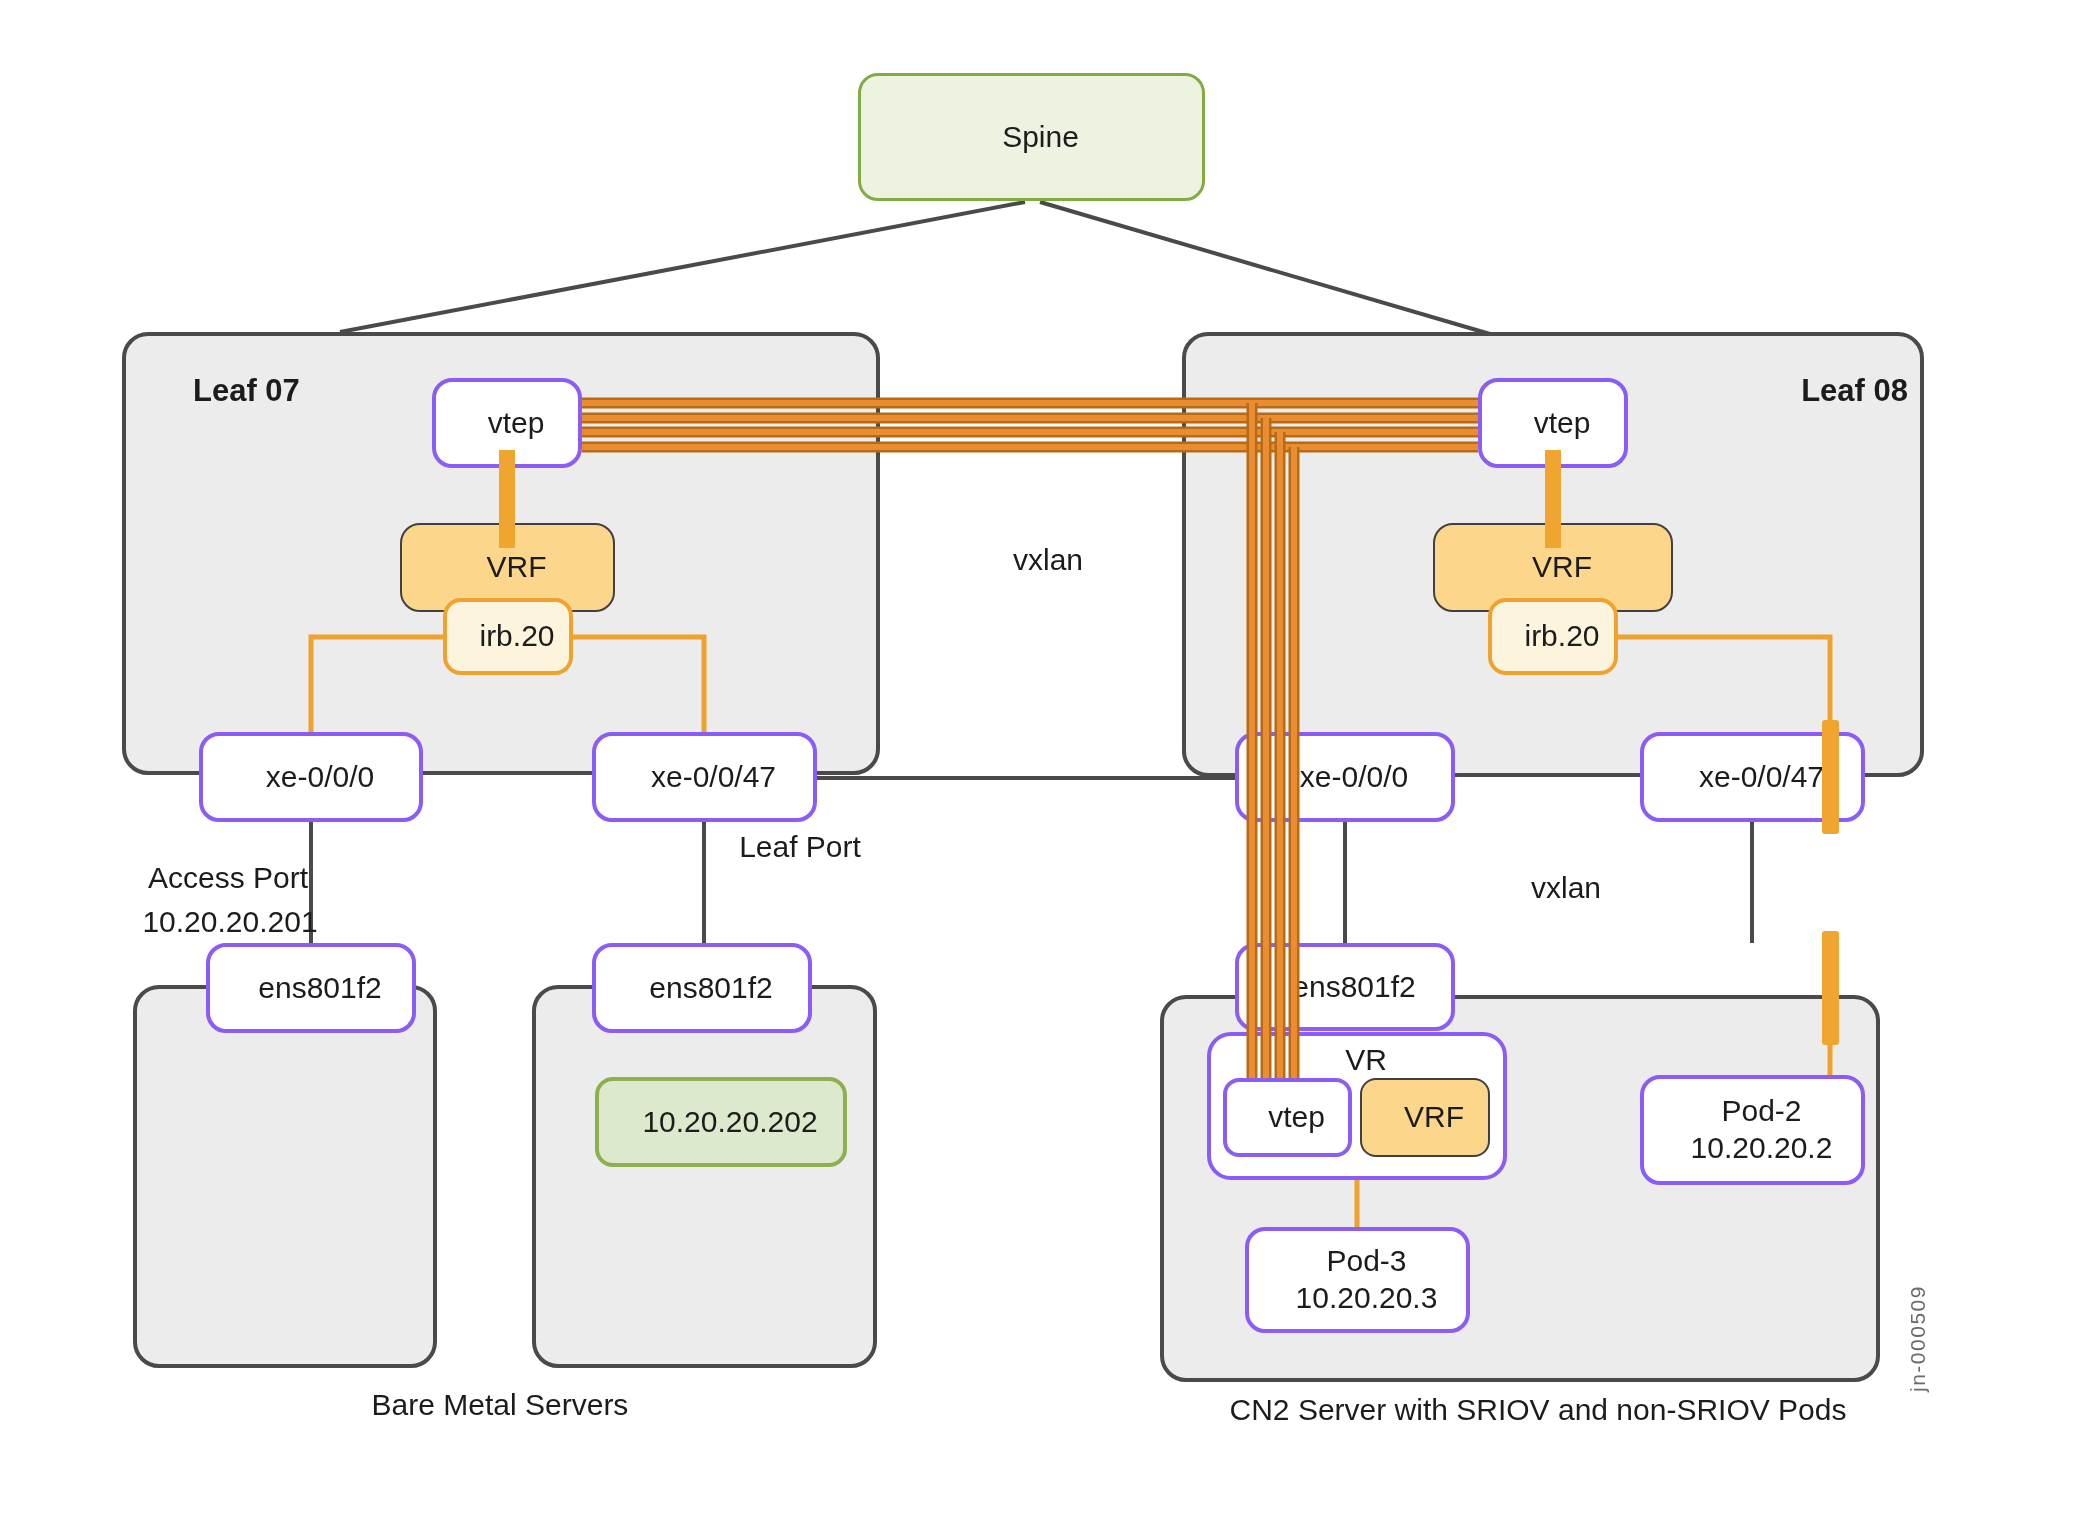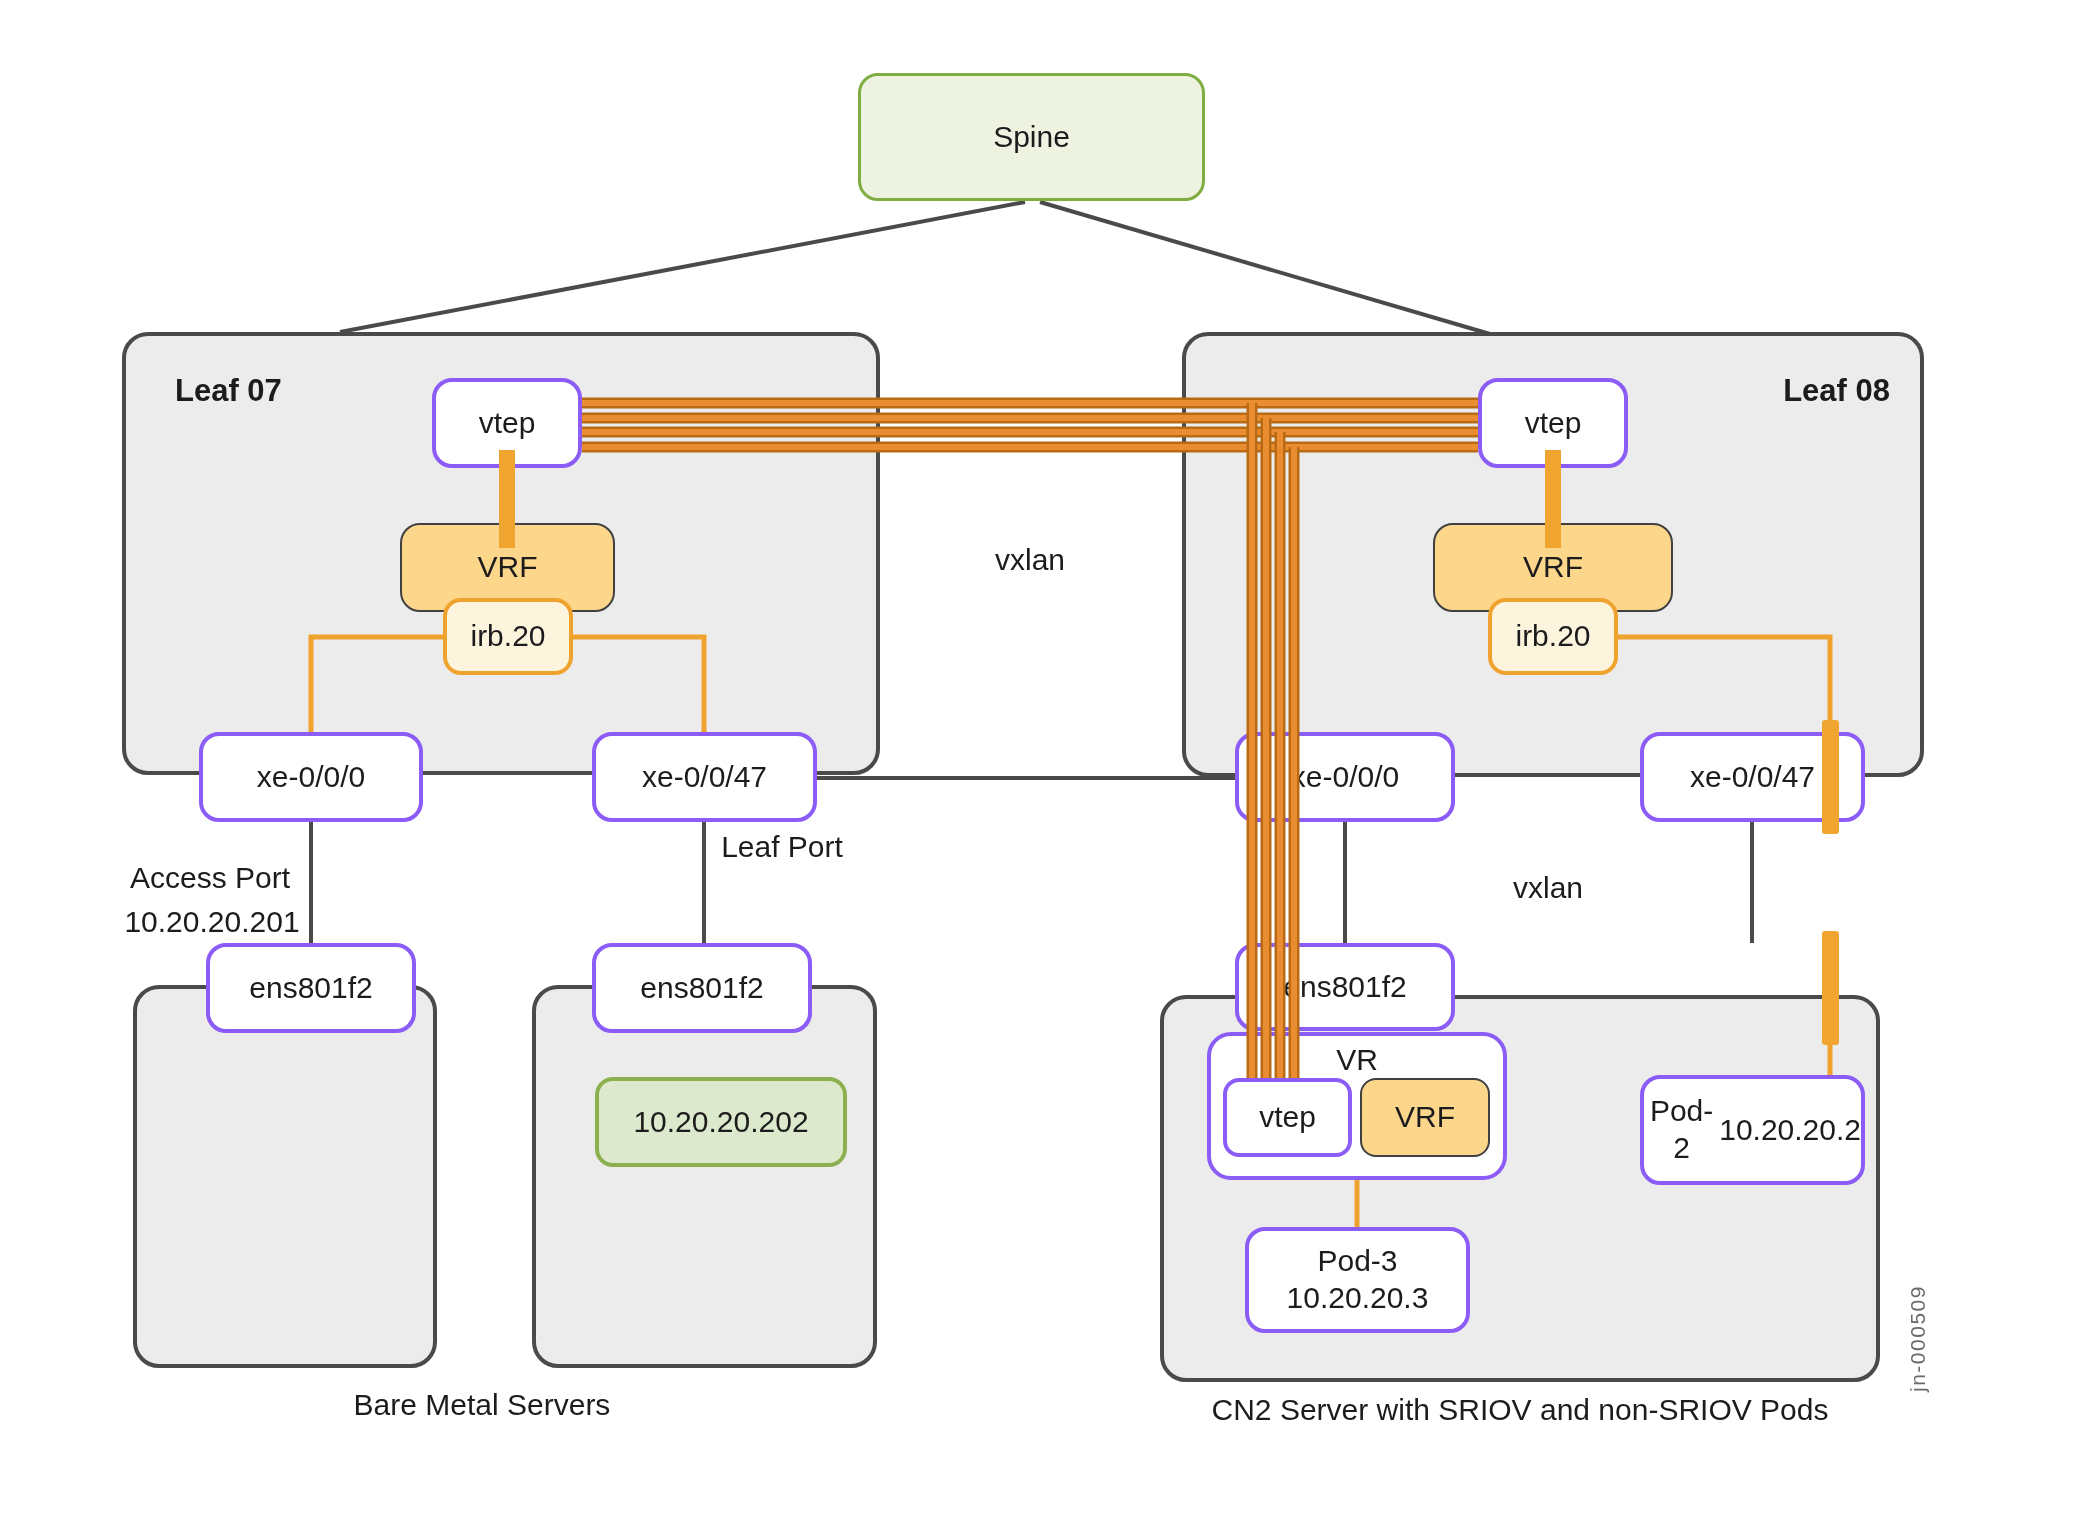--- a/index.html
+++ b/index.html
@@ -1,21 +1,21 @@
 <!DOCTYPE html>
 <html><head>
 <meta charset="utf-8">
 <style>
   html,body{margin:0;padding:0;background:#ffffff;}
   .canvas{
     position:relative;width:2100px;height:1534px;background:#ffffff;overflow:hidden;
     font-family:"Liberation Sans","DejaVu Sans",sans-serif;color:#1c1c1c;
   }
   svg.layer{position:absolute;left:0;top:0;width:2100px;height:1534px;pointer-events:none;}
-  .z1{z-index:1;} .z2{z-index:2;} .z3{z-index:3;} .z4{z-index:4;} .z5{z-index:5;}
+  .z1{z-index:1;} .z2{z-index:2;} .z3{z-index:3;padding-left:18px;} .z4{z-index:4;} .z5{z-index:5;}
 
   .gbox{
     position:absolute;background:#ececec;border:4px solid #4a4a4a;border-radius:26px;box-sizing:border-box;
   }
   .node{
     position:absolute;background:#ffffff;border:4px solid #8b5cf6;border-radius:20px;box-sizing:border-box;
     display:flex;align-items:center;justify-content:center;font-size:30px;text-align:center;line-height:1.22;
   }
   .spine{
     background:#eef2e1;border:3px solid #7fad42;border-radius:20px;
@@ -133,21 +133,21 @@
   </div>
   <div class="node z3" style="left:1207px;top:1032px;width:300px;height:148px;border-radius:24px;align-items:flex-start;">
     <span style="margin-top:6px;">VR</span>
   </div>
   <div class="node z3" style="left:1223px;top:1078px;width:129px;height:79px;border-radius:16px;">
     <span>vtep</span>
   </div>
   <div class="node vrf z3" style="left:1360px;top:1078px;width:130px;height:79px;border-radius:16px;">
     <span>VRF</span>
   </div>
-  <div class="node z3" style="left:1640px;top:1075px;width:225px;height:110px;flex-direction:row;">
+  <div class="node z3" style="left:1640px;top:1075px;width:225px;height:110px;flex-direction:column;">
     <span>Pod-2</span>
     <span>10.20.20.2</span>
   </div>
   <div class="node z3" style="left:1245px;top:1227px;width:225px;height:106px;flex-direction:column;">
     <span>Pod-3</span>
     <span>10.20.20.3</span>
   </div>
   <div class="lbl z3" style="left:1120px;top:1392px;width:800px;">CN2 Server with SRIOV and non-SRIOV Pods</div>
 
   <svg class="layer z4">

